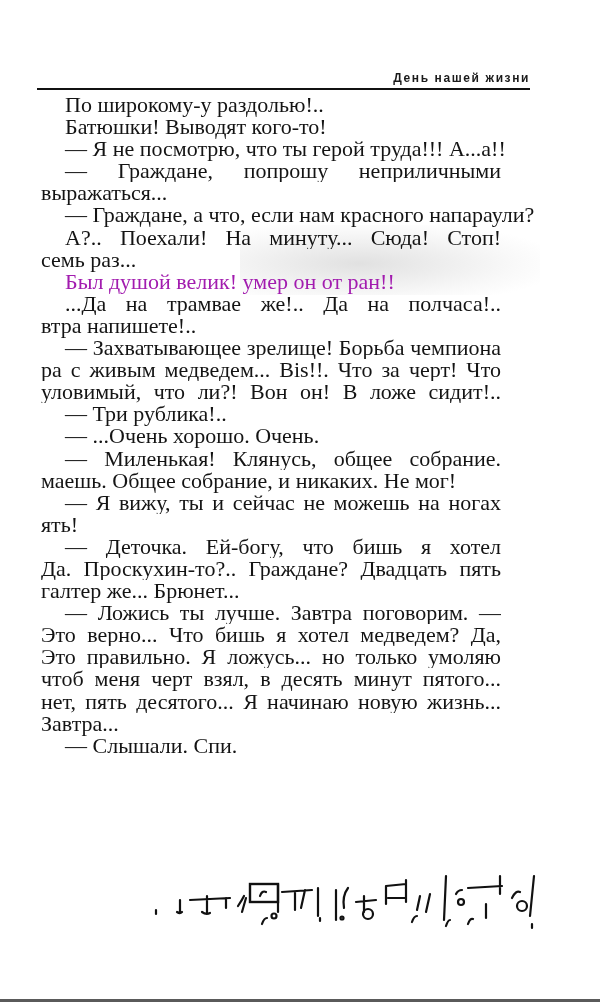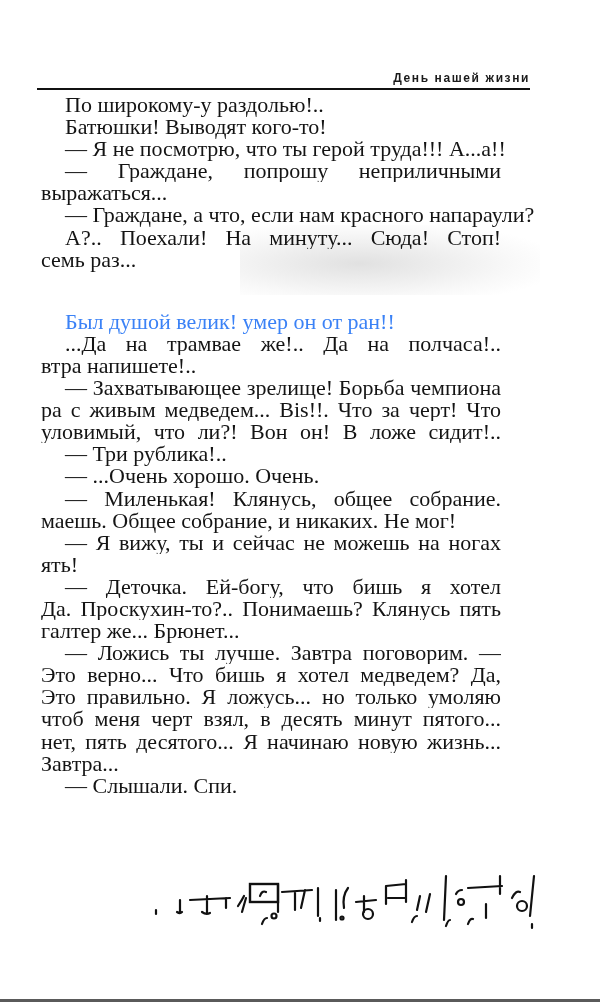--- a/index.html
+++ b/index.html
@@ -56,21 +56,21 @@
       white-space: nowrap;
       height: 22.1px;
     }
     .line.indent { padding-left: 24px; }
     .line.just {
       text-align: justify;
       text-align-last: justify;
       white-space: normal;
       overflow: hidden;
     }
-    .faded { color: #3b82f6; margin-top: 40px; }
+    .faded { color: #a21caf; }
     .scribble {
       position: absolute;
       left: 150px;
       top: 862px;
       width: 440px;
       height: 70px;
     }
     .bottom-edge {
       position: absolute;
       left: 0;
@@ -103,21 +103,21 @@
       <div class="line indent just">— Захватывающее зрелище! Борьба чемпиона ми-</div>
       <div class="line just">ра с живым медведем... Bis!!. Что за черт! Что он, не-</div>
       <div class="line just">уловимый, что ли?! Вон он! В ложе сидит!.. Батюшки,</div>
       <div class="line indent">— Три рублика!..</div>
       <div class="line indent">— ...Очень хорошо. Очень.</div>
       <div class="line indent just">— Миленькая! Клянусь, общее собрание. Пони-</div>
       <div class="line">маешь. Общее собрание, и никаких. Не мог!</div>
       <div class="line indent just">— Я вижу, ты и сейчас не можешь на ногах сто-</div>
       <div class="line">ять!</div>
       <div class="line indent just">— Деточка. Ей-богу, что бишь я хотел сказать?</div>
-      <div class="line just">Да. Проскухин-то?.. Понимаешь? Клянусь пять</div>
+      <div class="line just">Да. Проскухин-то?.. Граждане? Двадцать пять</div>
       <div class="line">галтер же... Брюнет...</div>
       <div class="line indent just">— Ложись ты лучше. Завтра поговорим. —</div>
       <div class="line just">Это верно... Что бишь я хотел медведем? Да, лечь...</div>
       <div class="line just">Это правильно. Я ложусь... но только умоляю</div>
       <div class="line just">чтоб меня черт взял, в десять минут пятого...</div>
       <div class="line just">нет, пять десятого... Я начинаю новую жизнь...</div>
       <div class="line">Завтра...</div>
       <div class="line indent">— Слышали. Спи.</div>
     </div>
 

